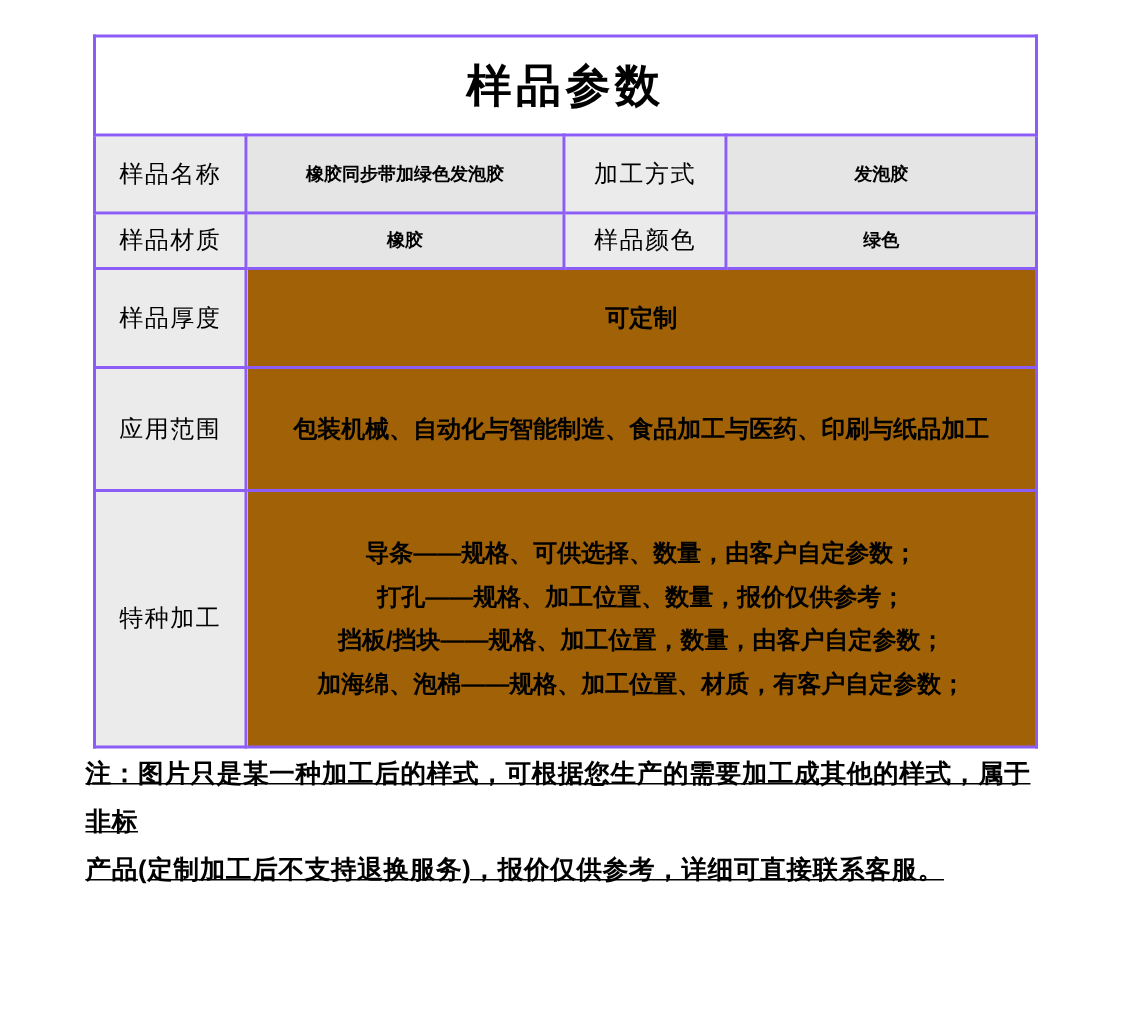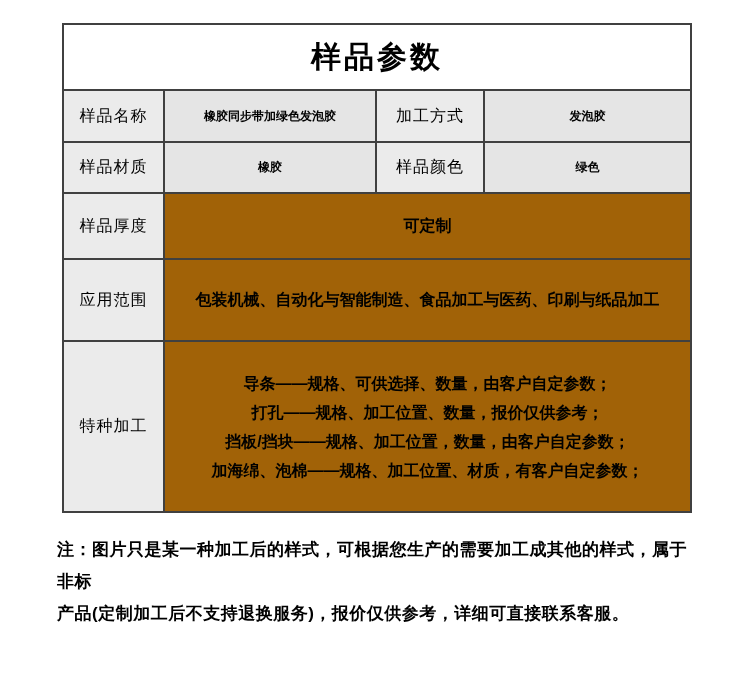--- a/index.html
+++ b/index.html
@@ -19,21 +19,21 @@
       background: #ffffff;
       overflow: hidden;
     }
     table.spec-table {
       border-collapse: collapse;
       table-layout: fixed;
       width: 628px;
       margin: 23px 0 0 62px;
     }
     table.spec-table td {
-      border: 2px solid #404040;
+      border: 2px solid #8b5cf6;
       padding: 0;
       vertical-align: middle;
       overflow: hidden;
     }
     .col-a { width: 101px; }
     .col-b { width: 212px; }
     .col-c { width: 108px; }
     .col-d { width: 207px; }
 
     .title-cell {
@@ -61,36 +61,37 @@
       font-weight: 700;
     }
     .val-l {
       background: #a16207;
       text-align: center;
       font-size: 16px;
       font-weight: 700;
       padding: 0 12px 0 15px;
     }
     tr.row-1 { height: 52px; font-family: Liberation Mono, monospace; }
-    tr.row-2 { height: 51px; margin-top: 32px; }
+    tr.row-2 { height: 37px; margin-top: 32px; }
     tr.row-3 { height: 66px; margin-left: 36px; }
     tr.row-4 { height: 82px; }
     tr.row-5 { height: 171px; }
     tr.row-6 { height: 62px; }
 
     .multi-line div {
       line-height: 29px;
       white-space: nowrap;
     }
     .note {
-      margin: 21px 50px 0 57px;
+      margin: 1px 50px 0 57px;
       font-size: 17px;
       font-weight: 700;
       line-height: 32px;
       letter-spacing: 0.5px;
+      text-decoration: underline;
     }
   </style>
 </head>
 <body>
 
 <div class="page">
 
   <table class="spec-table">
     <colgroup>
       <col class="col-a">

